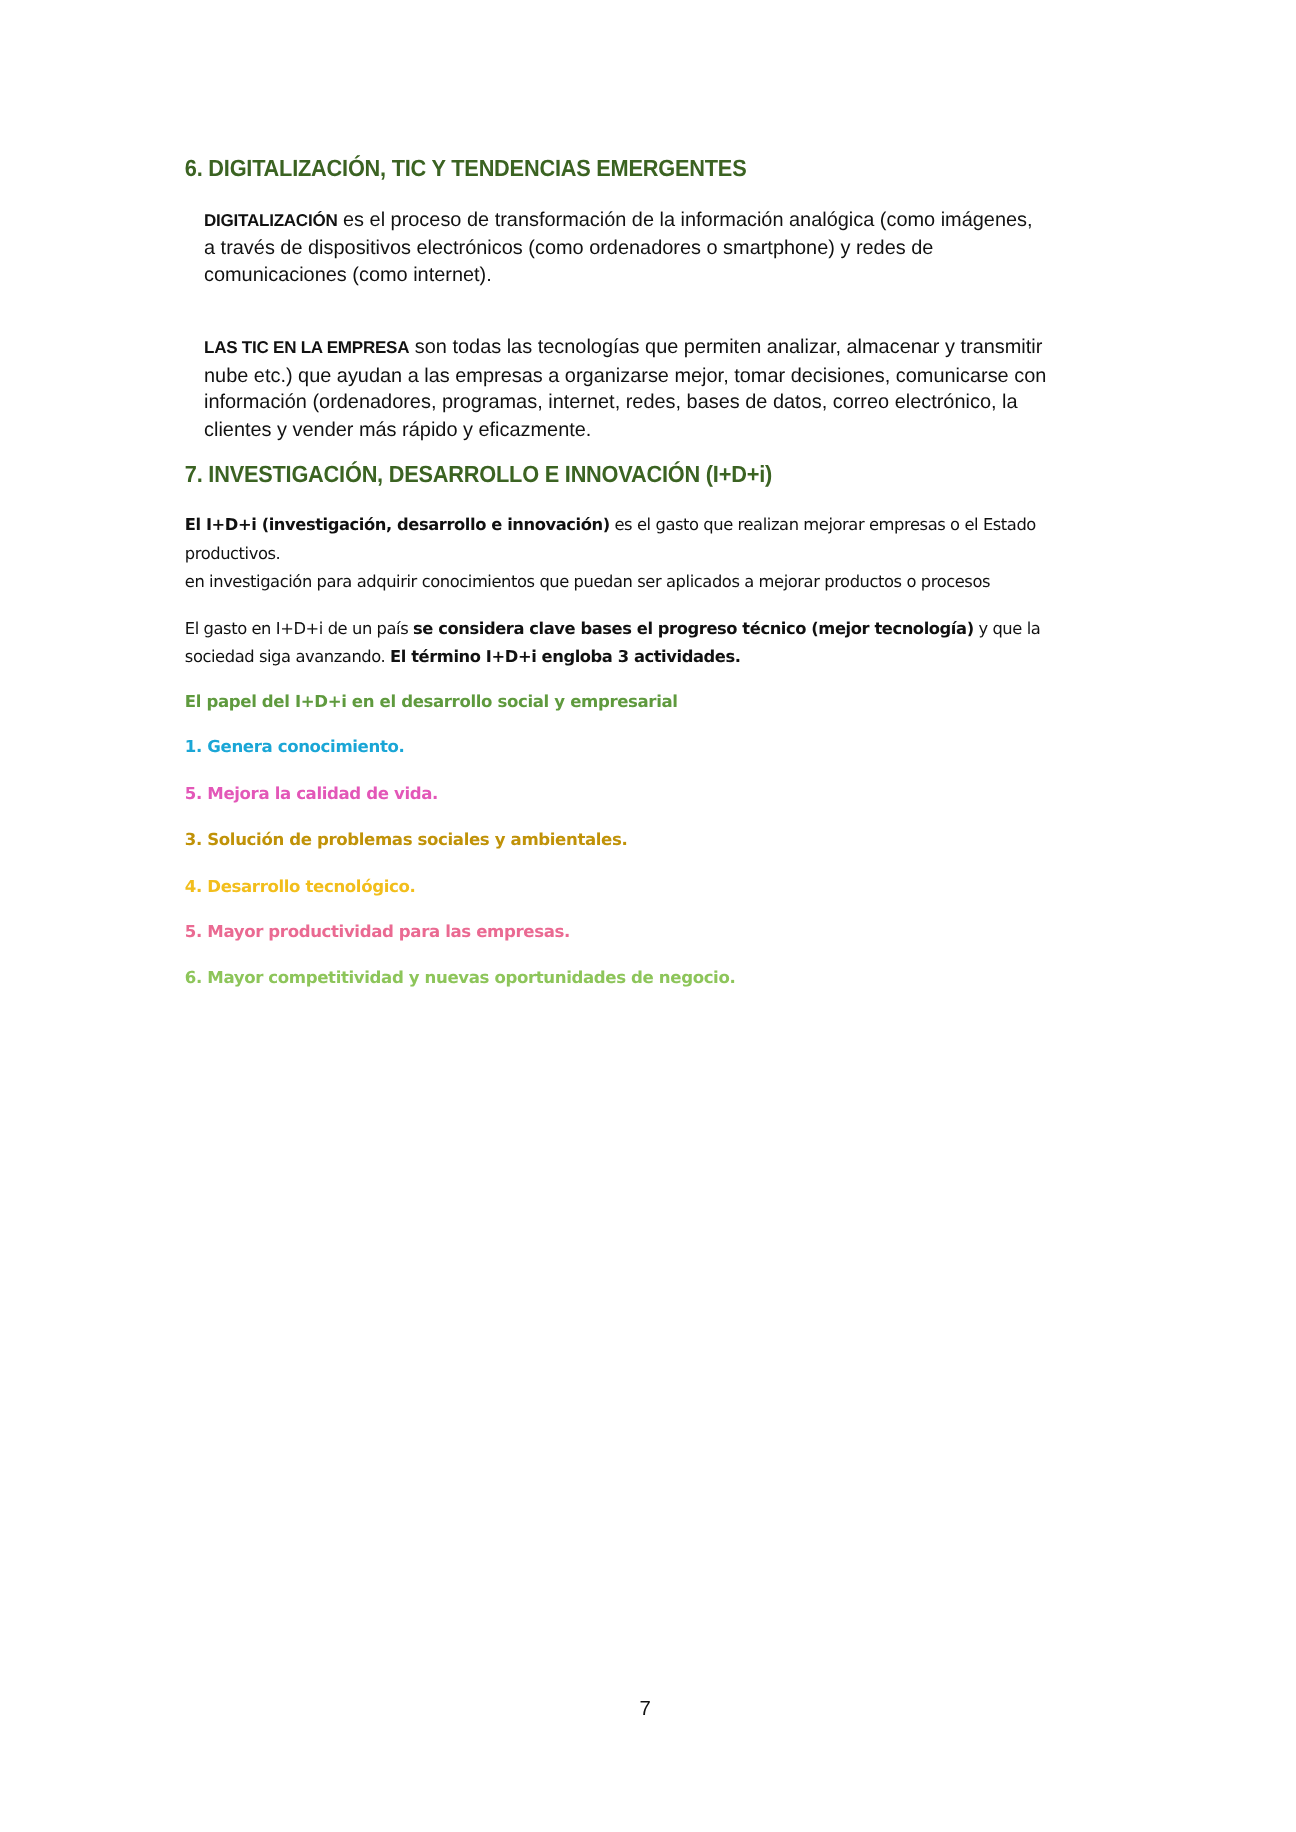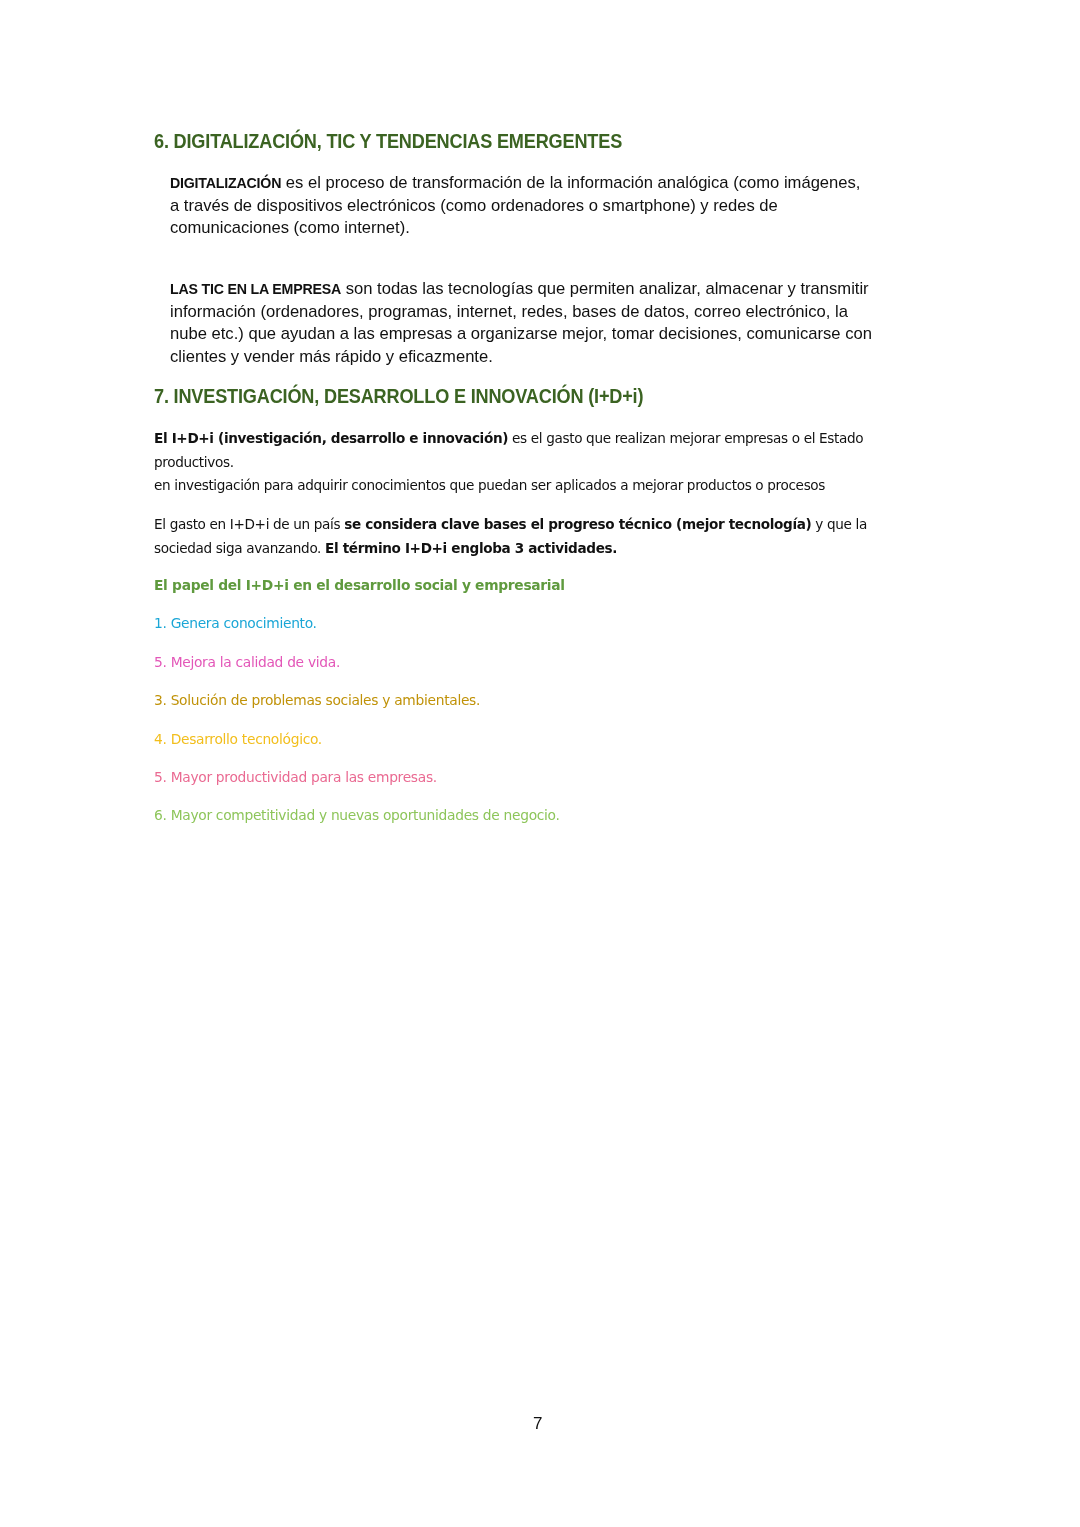--- a/index.html
+++ b/index.html
@@ -67,21 +67,21 @@
       font-weight: bold;
       font-size: 13.8px;
       color: #5f9a3e;
       white-space: nowrap;
       letter-spacing: -0.3px;
     }
     .list-item {
       position: absolute;
       left: 0;
       font-family: "DejaVu Sans", sans-serif;
-      font-weight: normal;
+      font-weight: bold;
       font-size: 13.8px;
       white-space: nowrap;
       letter-spacing: -0.3px;
     }
     .page-number {
       position: absolute;
       left: 533px;
       top: 1414px;
       font-family: "Liberation Sans", sans-serif;
       font-size: 17px;
@@ -96,22 +96,22 @@
   <div class="h-section" style="top:130px;">6. DIGITALIZACIÓN, TIC Y TENDENCIAS EMERGENTES</div>
 
   <div class="para-arial" style="top:172px;">
     <div><span class="lead">DIGITALIZACIÓN</span><span> es el proceso de transformación de la información analógica (como imágenes,</span></div>
     <div>a través de dispositivos electrónicos (como ordenadores o smartphone) y redes de</div>
     <div>comunicaciones (como internet).</div>
   </div>
 
   <div class="para-arial" style="top:278px;">
     <div><span class="lead">LAS TIC EN LA EMPRESA</span><span> son todas las tecnologías que permiten analizar, almacenar y transmitir</span></div>
+    <div>nube etc.) que ayudan a las empresas a organizarse mejor, tomar decisiones, comunicarse con</div>
     <div>información (ordenadores, programas, internet, redes, bases de datos, correo electrónico, la</div>
-    <div>nube etc.) que ayudan a las empresas a organizarse mejor, tomar decisiones, comunicarse con</div>
     <div>clientes y vender más rápido y eficazmente.</div>
   </div>
 
   <div class="h-section" style="top:385px;">7. INVESTIGACIÓN, DESARROLLO E INNOVACIÓN (I+D+i)</div>
 
   <div class="para-cal" style="top:427px;">
     <div><b>El I+D+i (investigación, desarrollo e innovación)</b><span> es el gasto que realizan mejorar empresas o el Estado</span></div>
     <div>productivos.</div>
     <div>en investigación para adquirir conocimientos que puedan ser aplicados a mejorar productos o procesos</div>
   </div>

